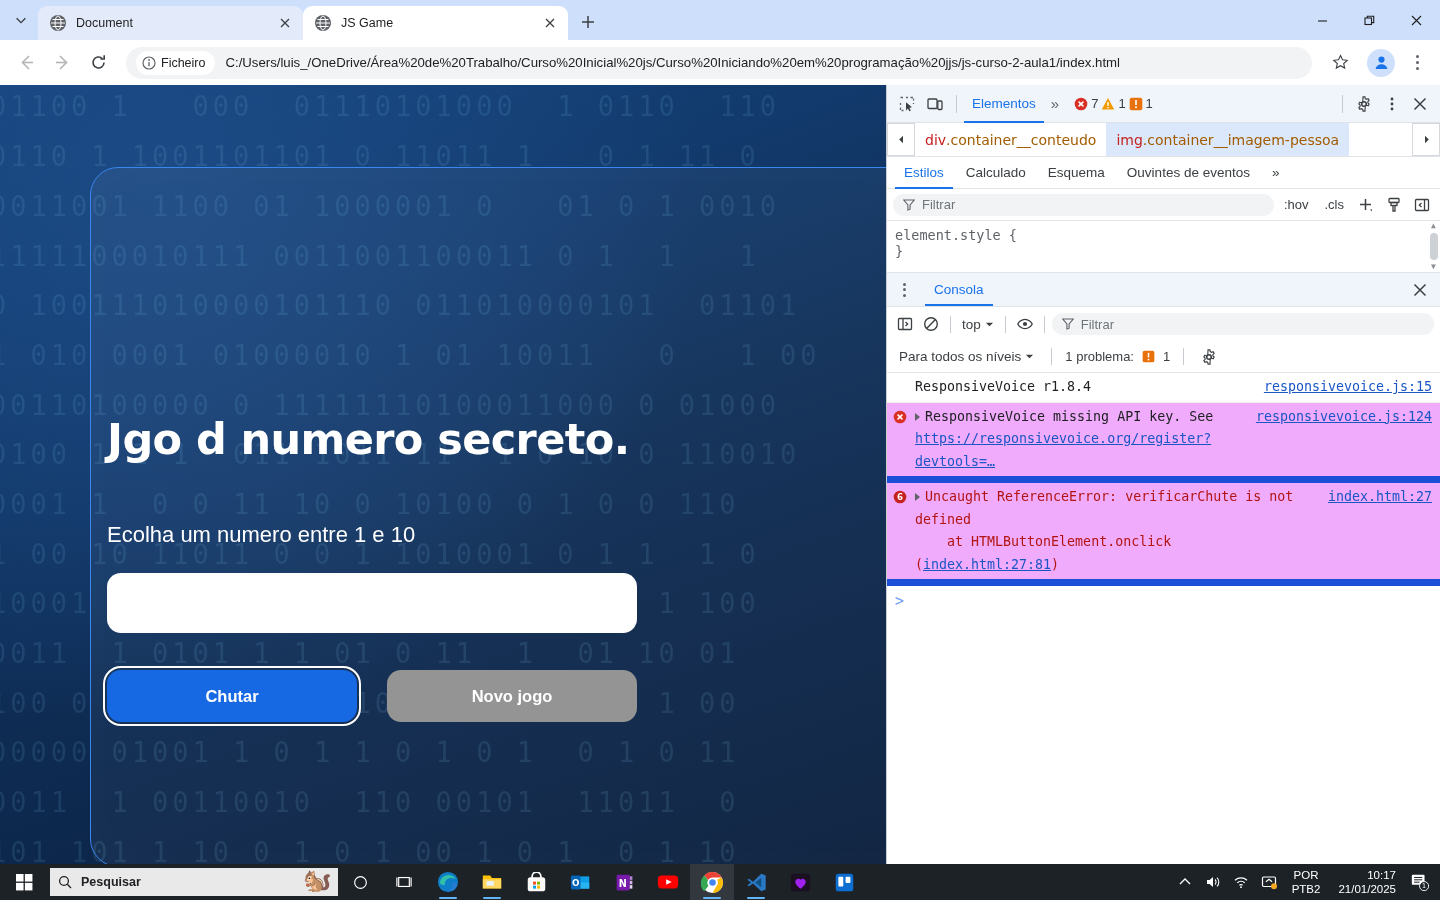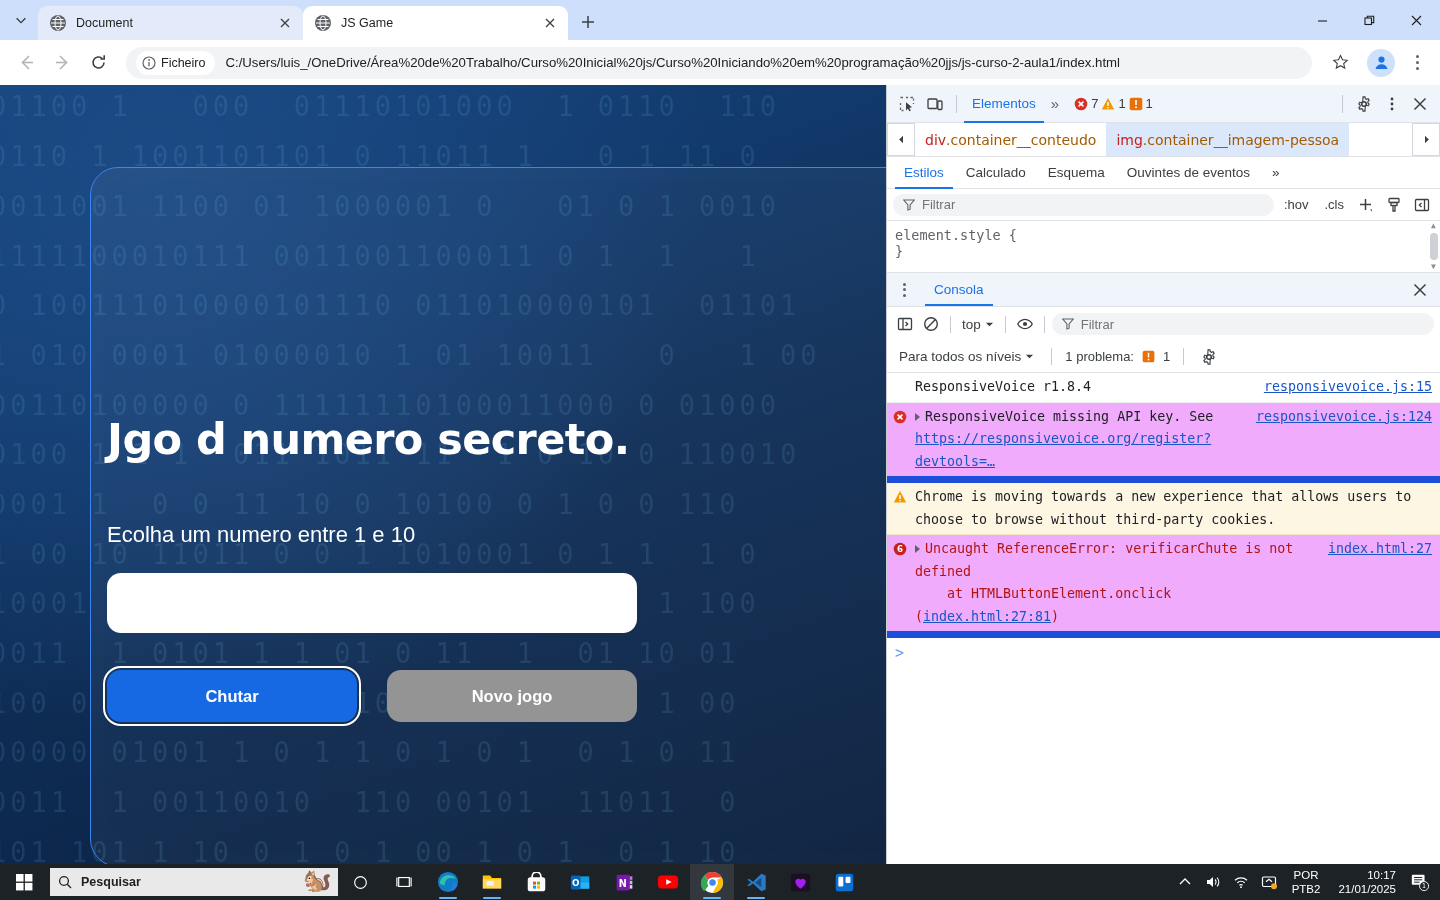--- a/index.html
+++ b/index.html
@@ -688,30 +688,20 @@
               <path d="M4.6 4.6l4.8 4.8M9.4 4.6l-4.8 4.8" stroke="#fff" stroke-width="1.5"></path>
             </svg>
         </span>
         <span class="msg-txt">
           <span class="tri"></span><span>ResponsiveVoice missing API key. See </span><span class="inline-link">https://responsivevoice.org/register?devtools=…</span>
         </span>
         <span class="src-link">responsivevoice.js:124</span>
       </div>
 
 
-      <div class="msg warn">
-        <span class="msg-ico">
-          <svg viewBox="0 0 14 14">
-              <path d="M7 1l6.2 11.4H.8z" fill="#f29900"></path>
-              <path d="M7 5v4" stroke="#fff" stroke-width="1.4"></path>
-              <circle cx="7" cy="10.8" r=".8" fill="#fff"></circle>
-            </svg>
-        </span>
-        <span class="msg-txt">Chrome is moving towards a new experience that allows users to choose to browse without third-party cookies.</span>
-      </div>
 
       <div class="msg err">
         <span class="msg-ico">
           <svg viewBox="0 0 14 14">
               <circle cx="7" cy="7" r="6.3" fill="#c5221f"></circle>
               <text x="7" y="10.2" font-size="8.6" fill="#fff" text-anchor="middle" font-family="DejaVu Sans, sans-serif" font-weight="bold">6</text>
             </svg>
         </span>
         <span class="msg-txt errtxt">
           <span class="tri"></span><span style="white-space:pre-wrap;">Uncaught ReferenceError: verificarChute is not defined

